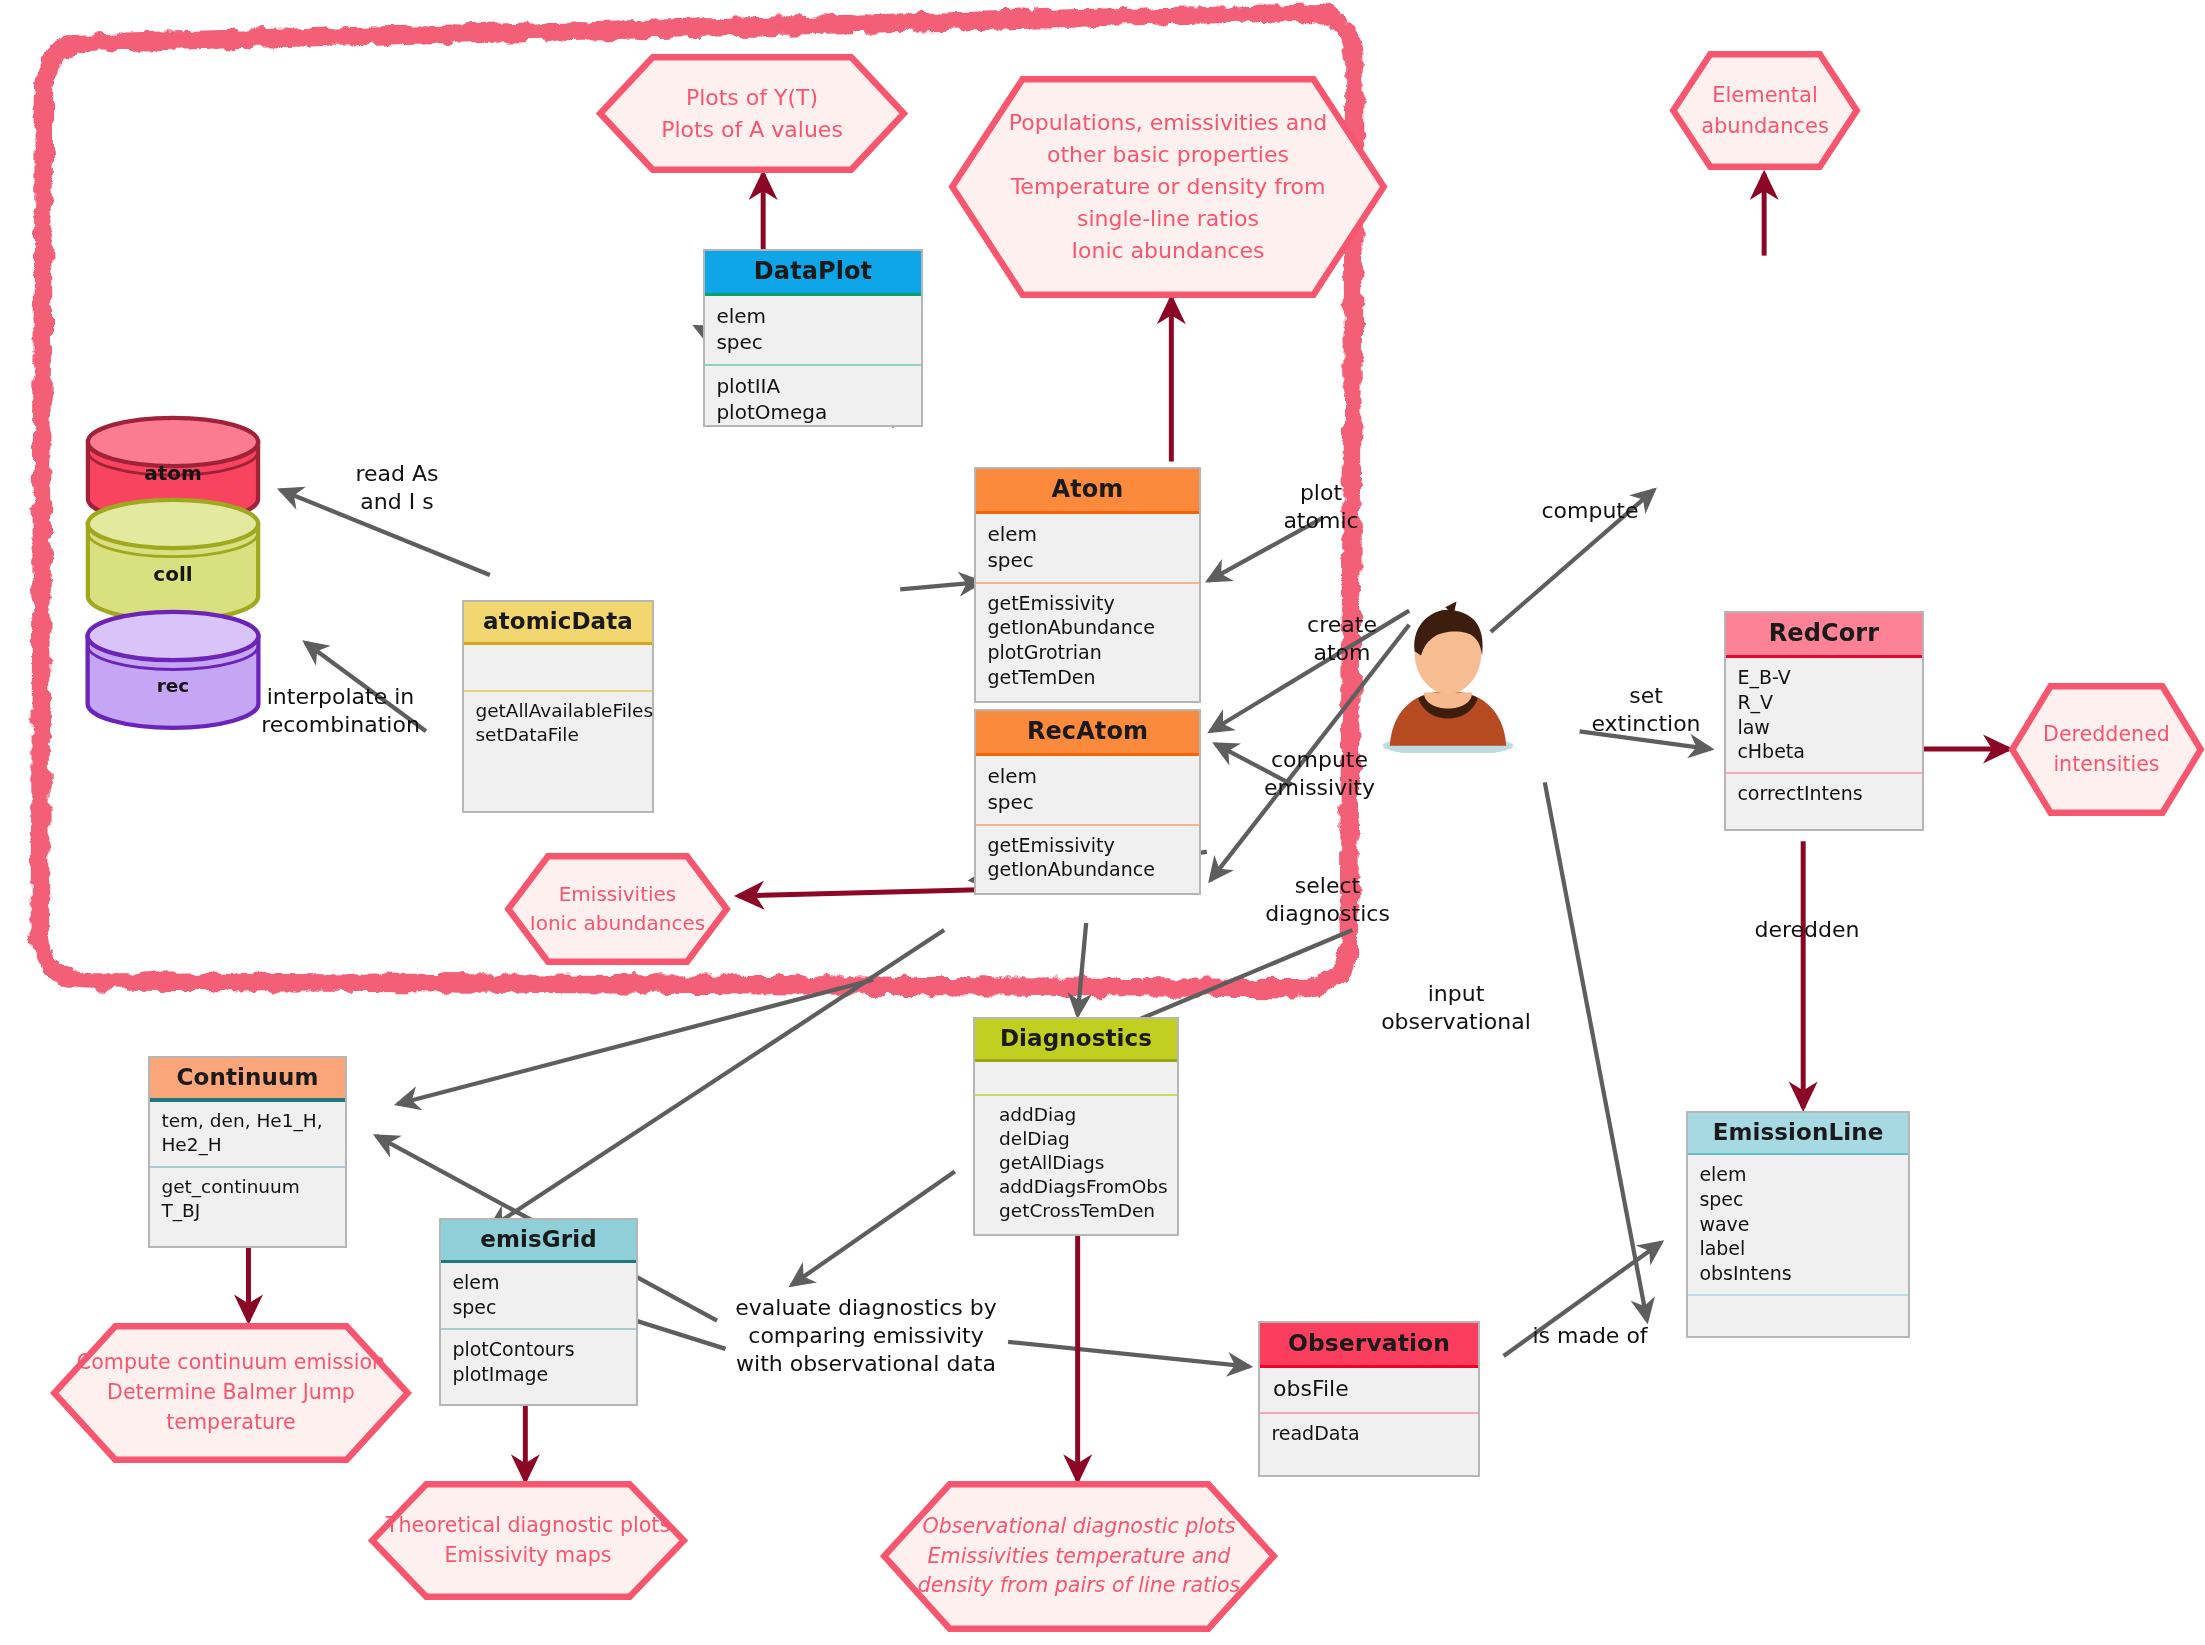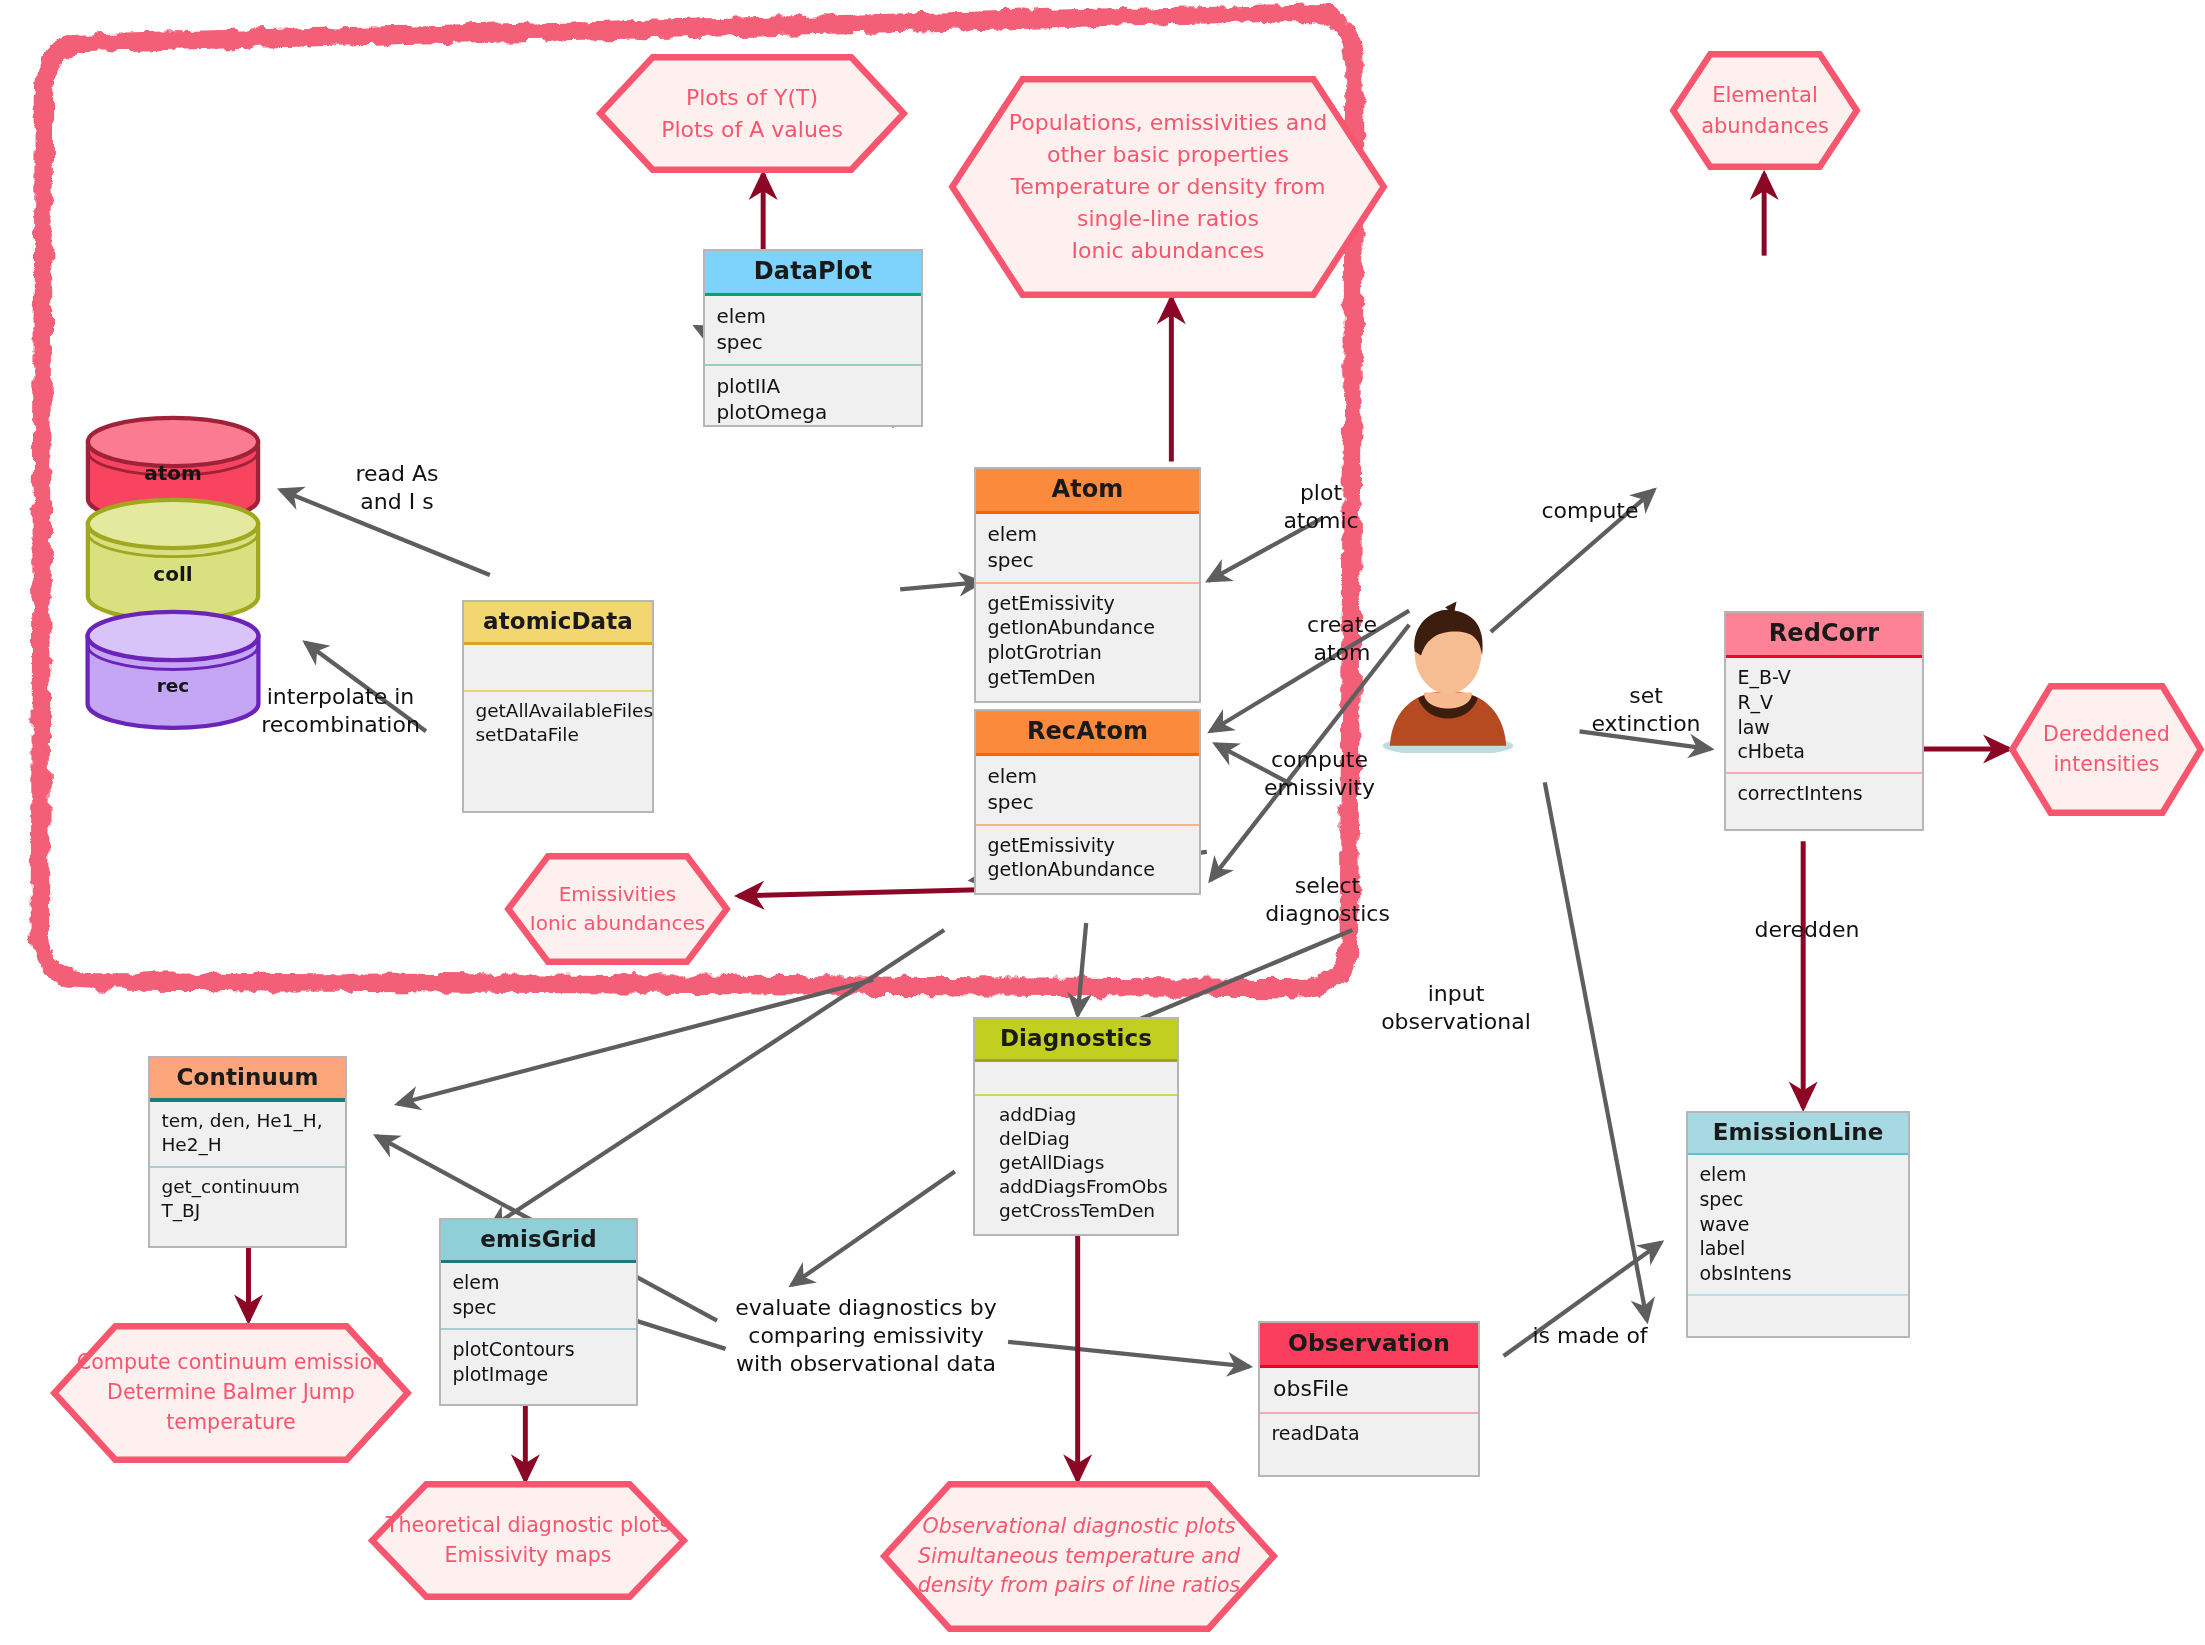--- a/index.html
+++ b/index.html
@@ -125,21 +125,21 @@
       <path d="M58,138 C70,176 130,176 142,138 C128,128 72,128 58,138 Z" fill="#3c1d0e"></path>
       <path d="M66,130 C66,160 134,160 134,130 Z" fill="#f7b98e"></path>
       <ellipse cx="100" cy="74" rx="47" ry="58" fill="#f7bd92"></ellipse>
       <path d="M53,72 C48,28 86,10 104,14 C142,18 152,44 148,78
                C145,52 132,44 110,44 C88,44 70,52 62,78 Z" fill="#3c1d0e"></path>
       <path d="M96,10 L112,2 L108,20 Z" fill="#3c1d0e"></path>
     </svg>
   </div>
 
   <div class="uml" style="left:703px;top:249px;width:220px;height:178px;">
-    <div class="hdr" style="background:#7dd3fc;border-bottom:3.6px solid #0ea06a;font-size:24px;">DataPlot</div>
+    <div class="hdr" style="background:#0ea5e9;border-bottom:3.6px solid #0ea06a;font-size:24px;">DataPlot</div>
     <div class="sec attrs" style="border-bottom:2.1px solid #8fd2bb;font-size:20px;">
       <div class="ln">elem</div>
       <div class="ln">spec</div>
     </div>
     <div class="sec" style="font-size:20px;">
       <div class="ln">plotIIA</div>
       <div class="ln">plotOmega</div>
     </div>
   </div>
 
@@ -323,21 +323,21 @@
         <div>temperature</div>
     </div>
   </div>
 
   <div class="hex" style="left:880px;top:1480px;width:398px;height:153px;font-style:italic;">
     <svg width="398" height="153" viewBox="0 0 560 215" preserveAspectRatio="none">
       <polygon points="98,6 462,6 554,107 462,209 98,209 6,107" fill="#fdf0ee" stroke="#f8566e" stroke-width="9"></polygon>
     </svg>
     <div class="txt" style="font-size:20.6px;">
       <div>Observational diagnostic plots</div>
-        <div>Simultaneous temperature and</div>
+        <div>Emissivities temperature and</div>
         <div>density from pairs of line ratios</div>
     </div>
   </div>
 
   <div class="elabel" style="left:312px;top:460px;width:170px;font-size:22px;">read As
 and I s</div>
   <div class="elabel" style="left:234px;top:683px;width:213px;font-size:22px;">interpolate in
 recombination</div>
   <div class="elabel" style="left:1257px;top:479px;width:128px;font-size:22px;">plot
 atomic</div>

